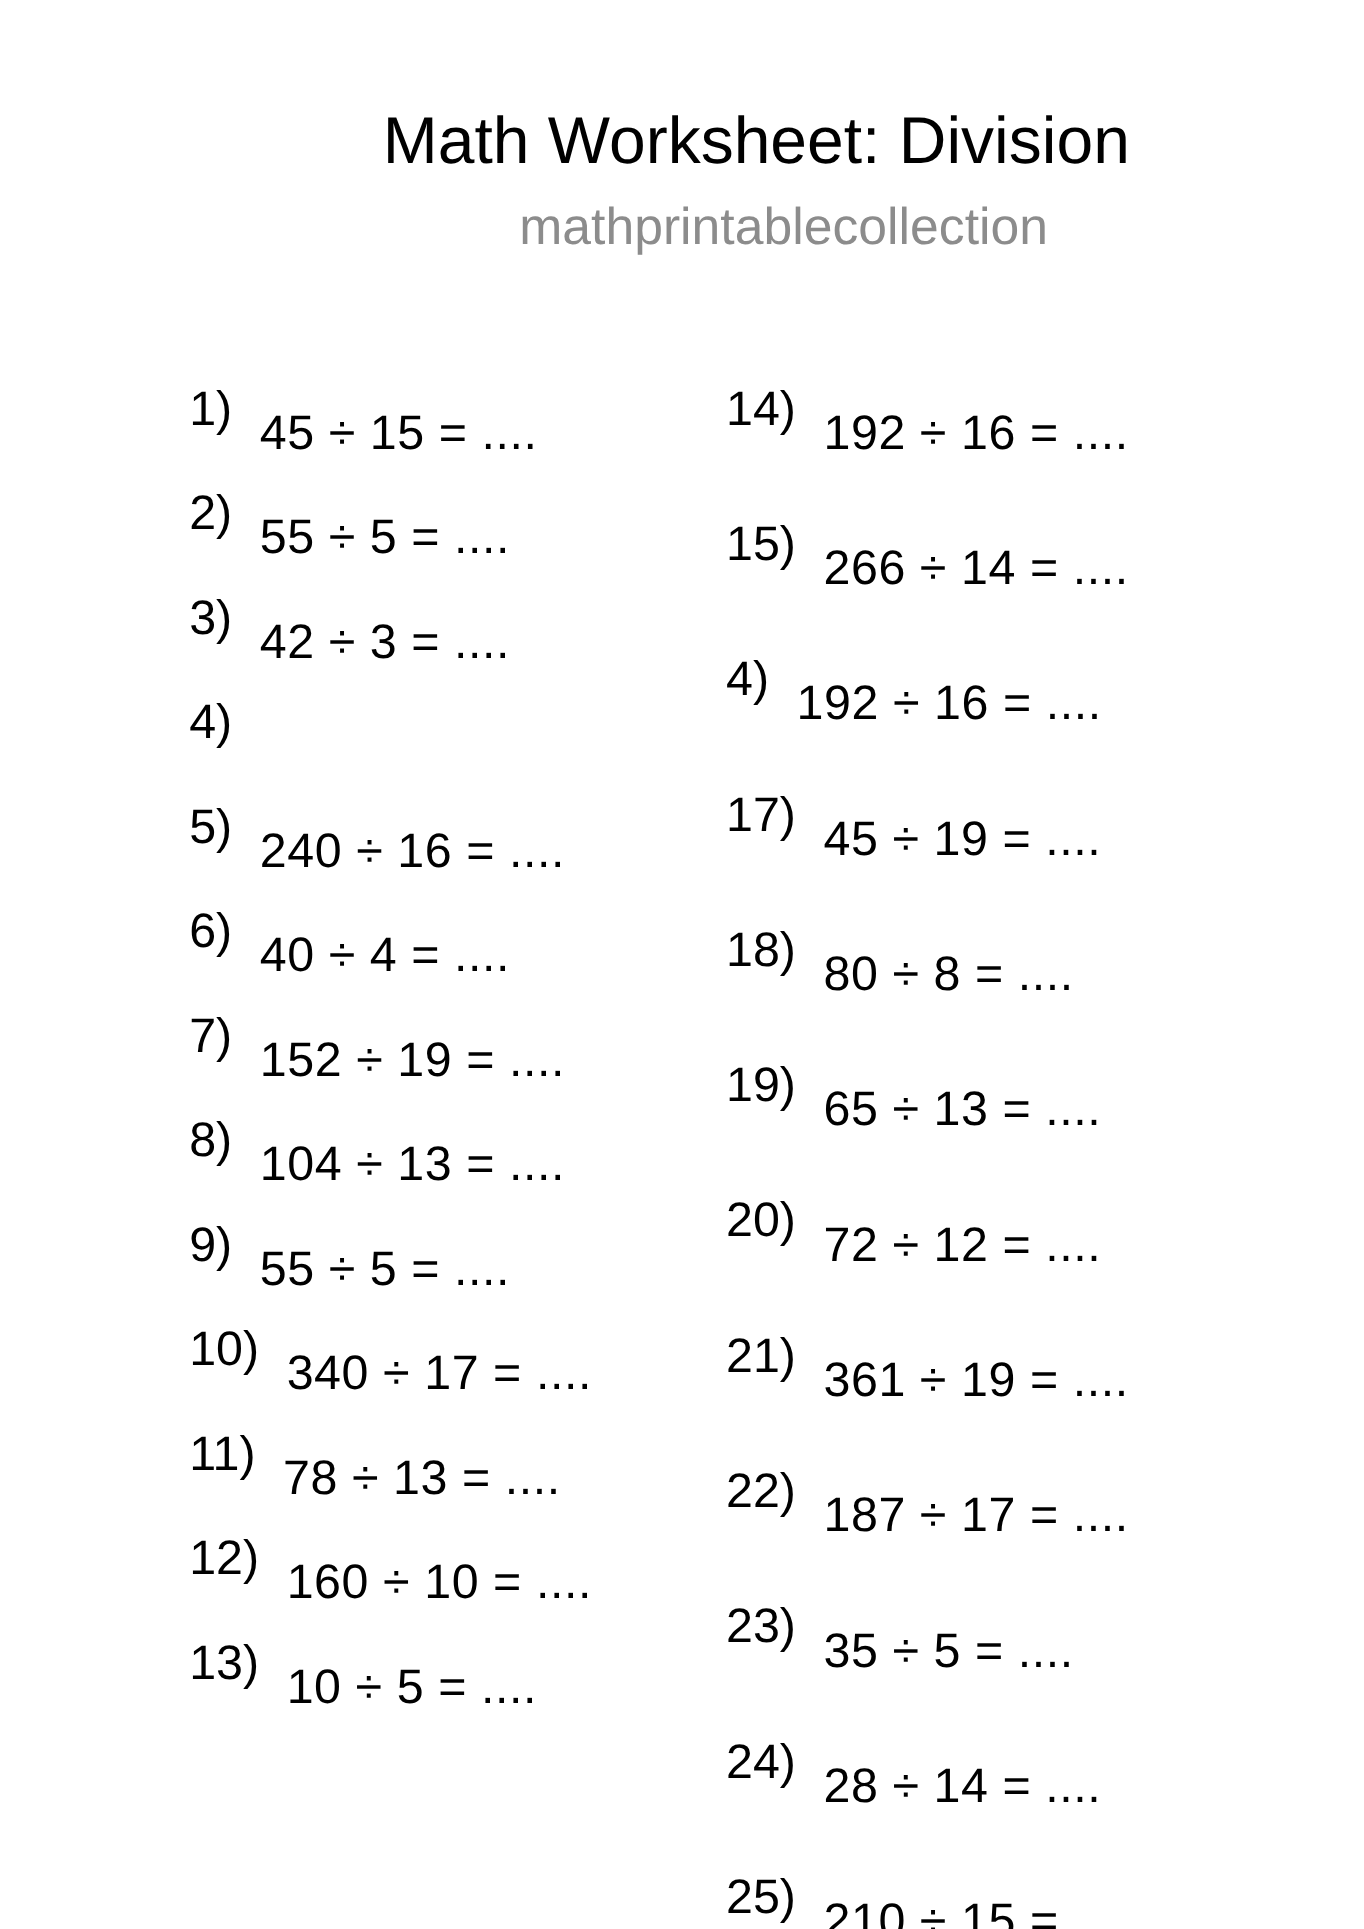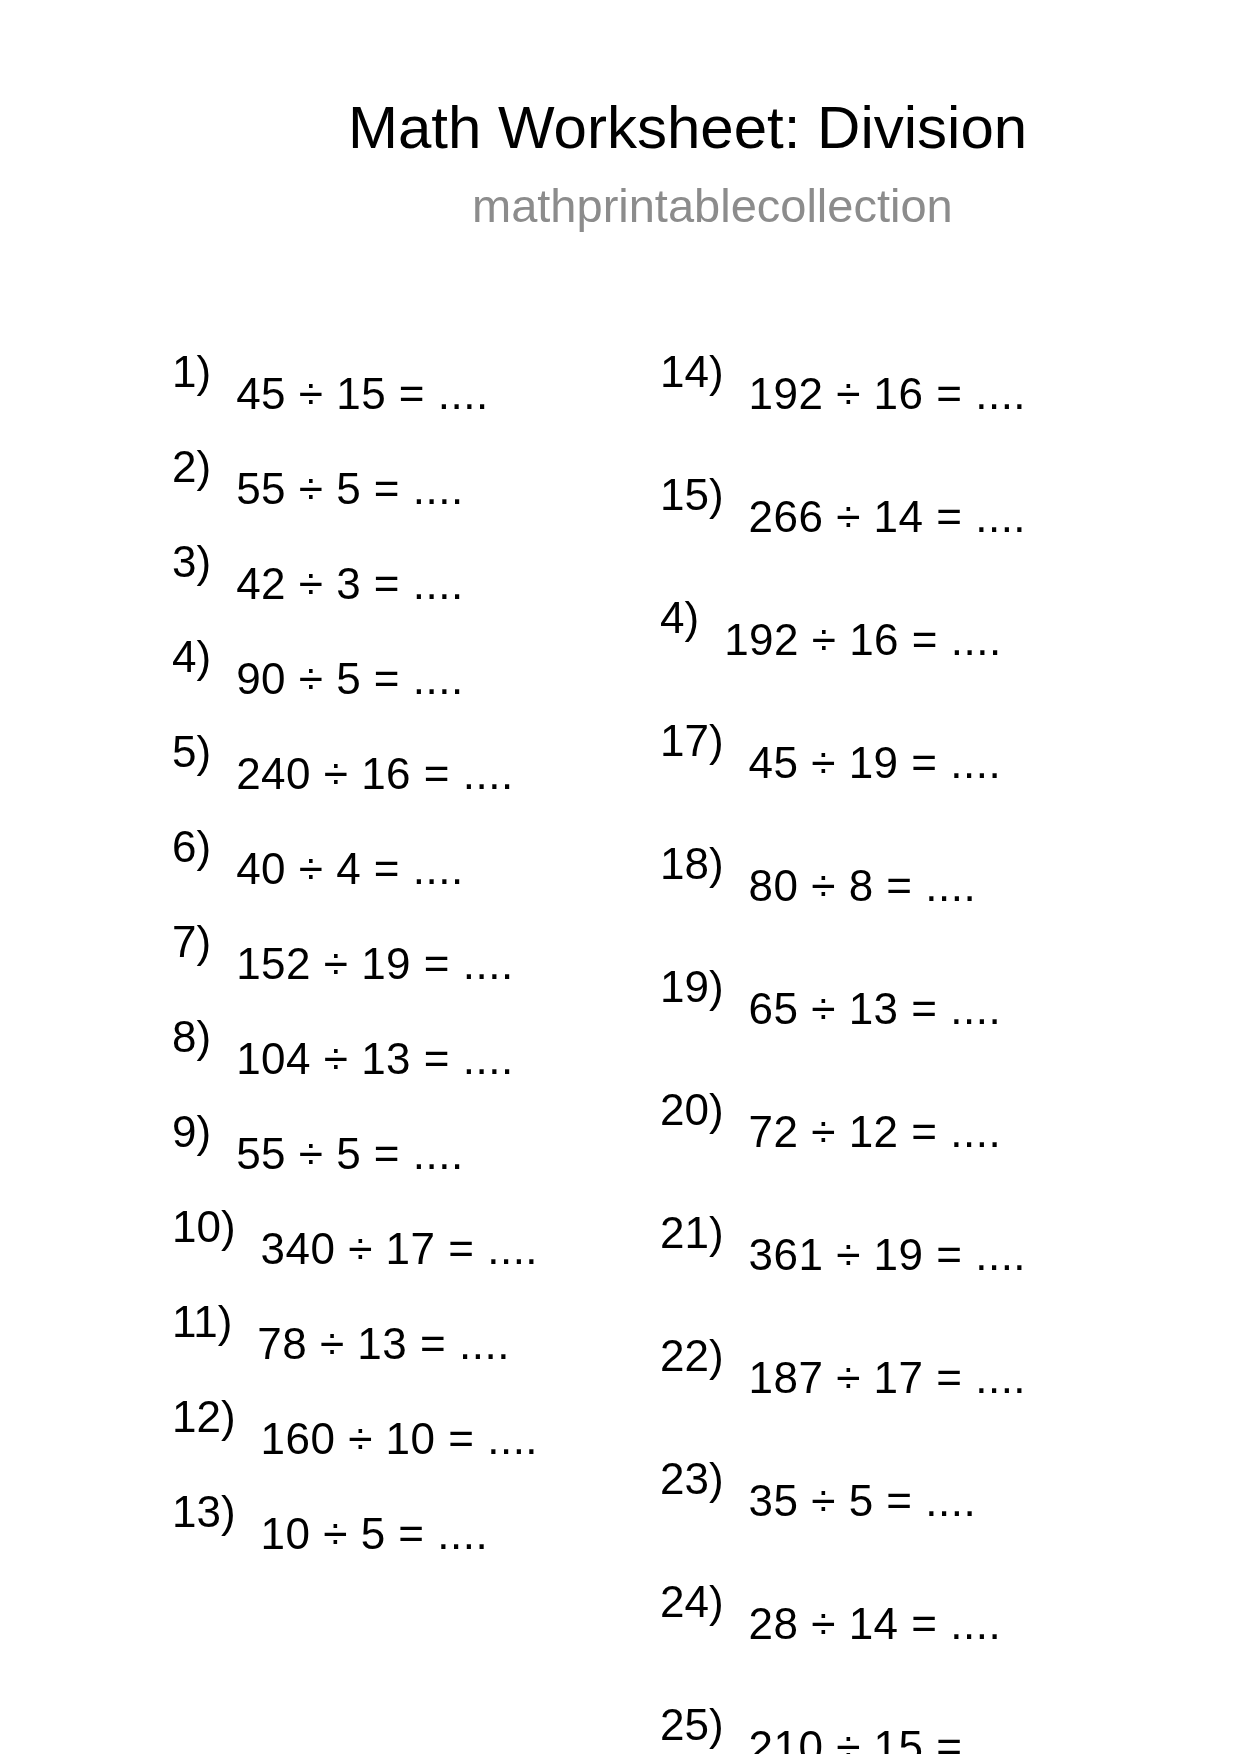--- a/index.html
+++ b/index.html
@@ -76,21 +76,20 @@
       <div class="problem-row">
         <span class="plabel">2)</span>
         <span class="pexpr">55 ÷ 5 = ....</span>
       </div>
       <div class="problem-row">
         <span class="plabel">3)</span>
         <span class="pexpr">42 ÷ 3 = ....</span>
       </div>
       <div class="problem-row">
         <span class="plabel">4)</span>
-        <span class="pexpr">90 ÷ 5 = ....</span>
       </div>
       <div class="problem-row">
         <span class="plabel">5)</span>
         <span class="pexpr">240 ÷ 16 = ....</span>
       </div>
       <div class="problem-row">
         <span class="plabel">6)</span>
         <span class="pexpr">40 ÷ 4 = ....</span>
       </div>
       <div class="problem-row">

